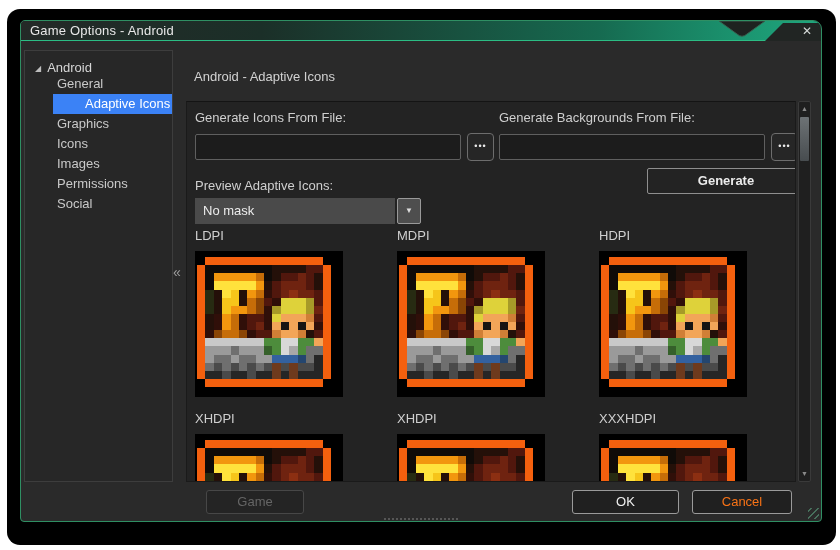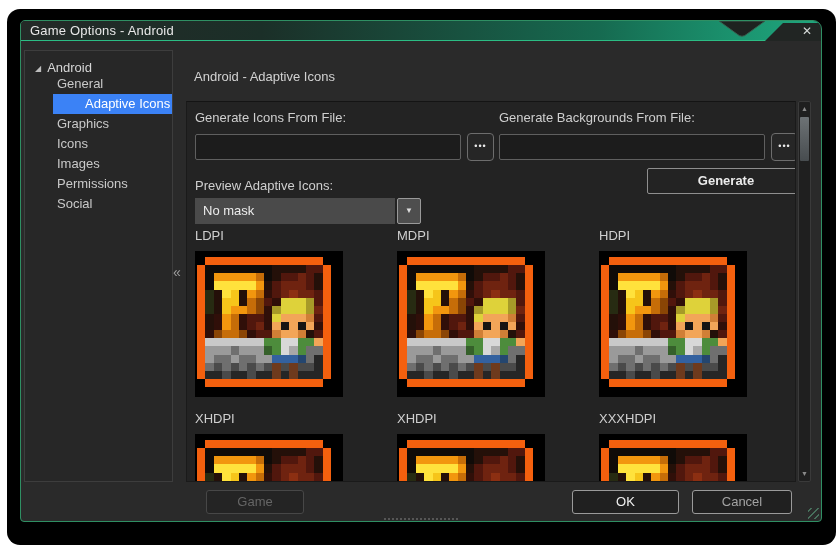--- a/index.html
+++ b/index.html
@@ -122,21 +122,21 @@
     position:absolute; left:1px; top:15px; width:9px; height:44px;
     background:linear-gradient(180deg,#6d7275,#474c4f); border-radius:1px; cursor:pointer;
   }
   
   .footer-btn {
     position:absolute; top:469px; height:24px; border-radius:3px;
     font-size:13px; text-align:center; line-height:22px; cursor:pointer;
   }
   .apply-btn { left:185px; width:98px; background:#242424; border:1px solid #474747; color:#656565; cursor:default; }
   .ok-btn { left:551px; width:107px; background:#202020; border:1px solid #9a9a9a; color:#f0f0f0; }
-  .cancel-btn { left:671px; width:100px; background:#202020; border:1px solid #9a9a9a; color:#a3a3a3; }
+  .cancel-btn { left:671px; width:100px; background:#202020; border:1px solid #9a9a9a; color:#f97316; }
   .resize-strip {
     position:absolute; left:363px; top:497px; width:74px; height:3px;
     border-top:2px dotted #565656;
   }
   .resize-grip {
     position:absolute; right:2px; bottom:2px; width:11px; height:11px;
     background:repeating-linear-gradient(135deg, transparent 0 2px, #47705c 2px 3px, transparent 3px 5px);
   }
 </style>
 </head>

